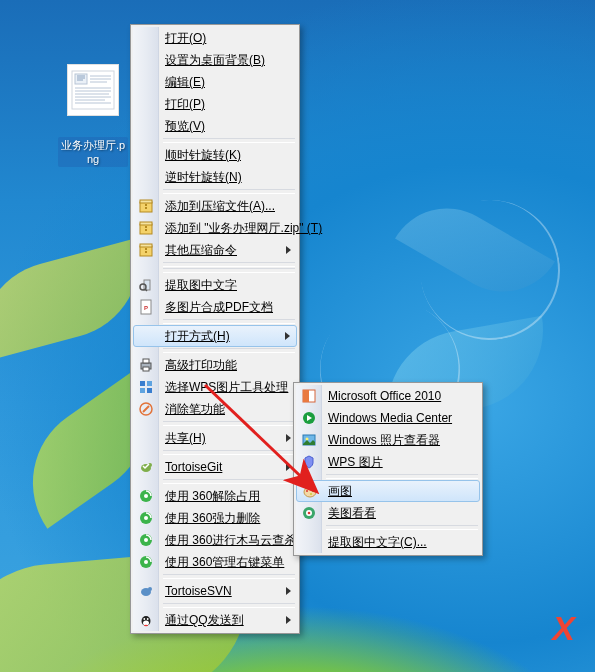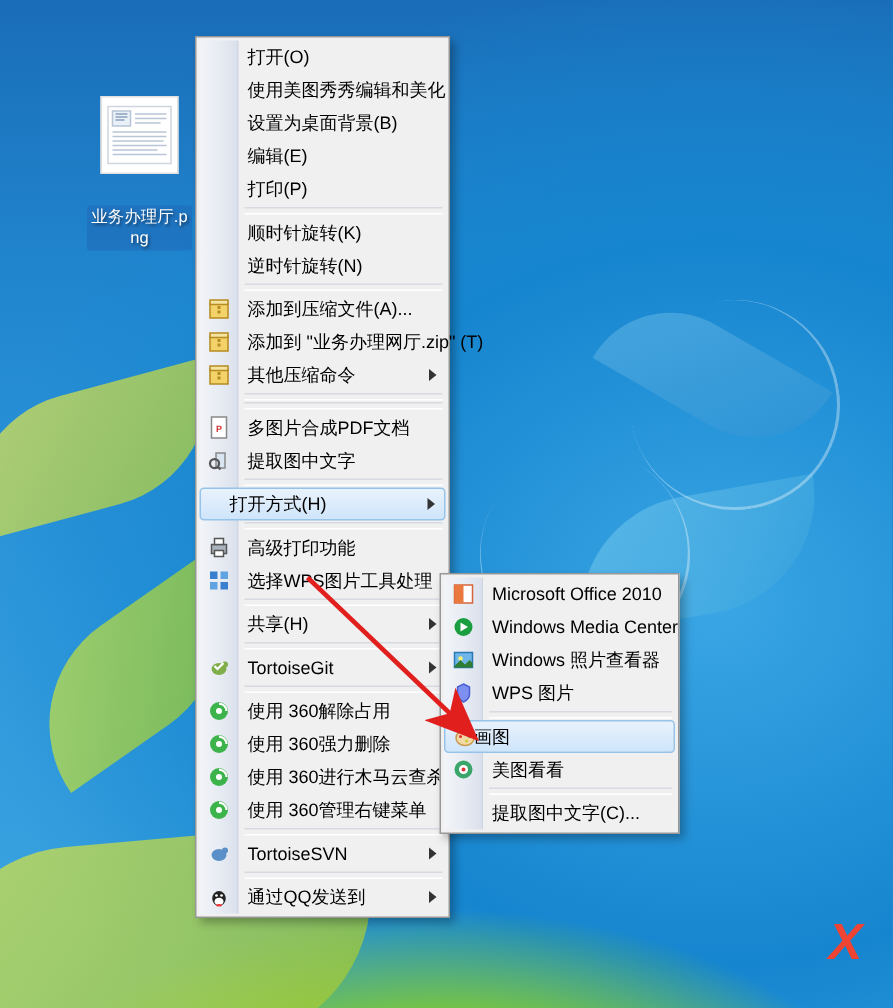--- a/index.html
+++ b/index.html
@@ -52,40 +52,41 @@
 }
 
 .menu {
   position: absolute;
   background: #f0f0f0;
   border: 1px solid #979797;
   box-shadow: 3px 3px 6px rgba(0,0,0,.3);
   padding: 2px;
 }
 .menu.main { left: 130px; top: 24px; width: 170px; }
-.menu.sub  { left: 293px; top: 382px; width: 160px; }
+.menu.sub  { left: 293px; top: 382px; width: 190px; }
 .icon-col {
   position:absolute; left:2px; top:2px; bottom:2px; width:26px;
   background: linear-gradient(90deg,#f2f4f8,#e8ecf3 50%,#dbe1ec);
   border-right:1px solid #cfd6e3;
 }
 .menu ul { list-style:none; position:relative; }
 .menu li {
   position: relative;
   height: 22px; line-height: 22px;
   padding-left: 32px; padding-right: 18px;
   color: #000; white-space: nowrap;
   cursor: default;
+  text-decoration: underline;
 }
 .menu li.sep {
   height: 5px; padding:0; margin: 1px 2px 1px 30px;
   border-top: 1px solid #d7dae0;
   border-bottom: 1px solid #fff;
 }
-.menu li.hover { background: linear-gradient(#e9f2fc,#cfe5fb); border:1px solid #96c3ea; border-radius:3px; padding-left:19px; height:22px; line-height:20px;}
+.menu li.hover { background: linear-gradient(#e9f2fc,#cfe5fb); border:1px solid #96c3ea; border-radius:3px; padding-left:31px; height:22px; line-height:20px;}
 .menu li .arrow {
   position:absolute; right:6px; top:50%; transform:translateY(-50%);
   width:0;height:0;border-top:4px solid transparent;border-bottom:4px solid transparent;border-left:5px solid #333;
 }
 .menu li .ico {
   position:absolute; left:5px; top:50%; transform:translateY(-50%);
   width:16px; height:16px;
   display:flex; align-items:center; justify-content:center;
 }
 .menu li .ico svg { width:16px; height:16px; display:block; }
@@ -135,24 +136,24 @@
         <line x1="4" y1="33" x2="40" y2="33" stroke="#b8c5d6"></line>
     </svg>
   </div>
   <div class="file-label">业务办理厅.png</div>
 </div>
 
 <div class="menu main">
   <div class="icon-col"></div>
   <ul>
       <li><span>打开(O)</span></li>
-      <li><span>使用美图秀秀编辑和美化</span></li>
       <li><span>设置为桌面背景(B)</span></li>
       <li><span>编辑(E)</span></li>
       <li><span>打印(P)</span></li>
+      <li><span>预览(V)</span></li>
       <li class="sep"></li>
       <li><span>顺时针旋转(K)</span></li>
       <li><span>逆时针旋转(N)</span></li>
       <li class="sep"></li>
       <li><span class="ico">
           <svg viewBox="0 0 16 16">
             <rect x="2" y="4" width="12" height="10" fill="#f4d26a" stroke="#b58a20"></rect>
             <rect x="2" y="2" width="12" height="3" fill="#f5e3a0" stroke="#b58a20"></rect>
             <rect x="7" y="6" width="2" height="2" fill="#b58a20"></rect>
             <rect x="7" y="9" width="2" height="2" fill="#b58a20"></rect>
@@ -171,49 +172,55 @@
             <rect x="2" y="4" width="12" height="10" fill="#f4d26a" stroke="#b58a20"></rect>
             <rect x="2" y="2" width="12" height="3" fill="#f5e3a0" stroke="#b58a20"></rect>
             <rect x="7" y="6" width="2" height="2" fill="#b58a20"></rect>
             <rect x="7" y="9" width="2" height="2" fill="#b58a20"></rect>
           </svg>
         </span><span>其他压缩命令</span><span class="arrow"></span></li>
       <li class="sep"></li>
       <li class="sep"></li>
       <li><span class="ico">
           <svg viewBox="0 0 16 16">
-            <rect x="3" y="1" width="10" height="14" fill="#fff" stroke="#888"></rect>
-            <text x="8" y="11" font-size="6" text-anchor="middle" fill="#c33" font-weight="bold">P</text>
-          </svg>
-        </span><span>多图片合成PDF文档</span></li>
-      <li><span class="ico">
-          <svg viewBox="0 0 16 16">
             <rect x="6" y="3" width="6" height="10" fill="#d8e4f0" stroke="#888"></rect>
             <circle cx="5" cy="10" r="3" fill="none" stroke="#555" stroke-width="1.5"></circle>
             <line x1="7" y1="12" x2="9" y2="14" stroke="#555" stroke-width="1.5"></line>
           </svg>
         </span><span>提取图中文字</span></li>
+      <li><span class="ico">
+          <svg viewBox="0 0 16 16">
+            <rect x="3" y="1" width="10" height="14" fill="#fff" stroke="#888"></rect>
+            <text x="8" y="11" font-size="6" text-anchor="middle" fill="#c33" font-weight="bold">P</text>
+          </svg>
+        </span><span>多图片合成PDF文档</span></li>
       <li class="sep"></li>
       <li class="hover"><span>打开方式(H)</span><span class="arrow"></span></li>
       <li class="sep"></li>
       <li><span class="ico">
           <svg viewBox="0 0 16 16">
             <rect x="3" y="6" width="10" height="6" fill="#aab3bd" stroke="#555"></rect>
             <rect x="5" y="2" width="6" height="4" fill="#fff" stroke="#555"></rect>
             <rect x="5" y="10" width="6" height="4" fill="#fff" stroke="#555"></rect>
           </svg>
         </span><span>高级打印功能</span></li>
       <li><span class="ico">
           <svg viewBox="0 0 16 16">
             <rect x="2" y="2" width="5" height="5" fill="#3a7ecf"></rect>
             <rect x="9" y="2" width="5" height="5" fill="#5fa3e0"></rect>
             <rect x="2" y="9" width="5" height="5" fill="#5fa3e0"></rect>
             <rect x="9" y="9" width="5" height="5" fill="#3a7ecf"></rect>
           </svg>
         </span><span>选择WPS图片工具处理</span></li>
+      <li><span class="ico">
+          <svg viewBox="0 0 16 16">
+            <circle cx="8" cy="8" r="6" fill="none" stroke="#e2733a" stroke-width="1.5"></circle>
+            <path d="M5 11 L11 5" stroke="#e2733a" stroke-width="2"></path>
+          </svg>
+        </span><span>消除笔功能</span></li>
       <li class="sep"></li>
       <li><span>共享(H)</span><span class="arrow"></span></li>
       <li class="sep"></li>
       <li><span class="ico">
           <svg viewBox="0 0 16 16">
             <ellipse cx="8" cy="9" rx="5" ry="4" fill="#7fae4a"></ellipse>
             <circle cx="12" cy="6" r="2" fill="#7fae4a"></circle>
             <path d="M5 7 L7 9 L11 5" stroke="#fff" fill="none" stroke-width="1.5"></path>
           </svg>
         </span><span>TortoiseGit</span><span class="arrow"></span></li>

